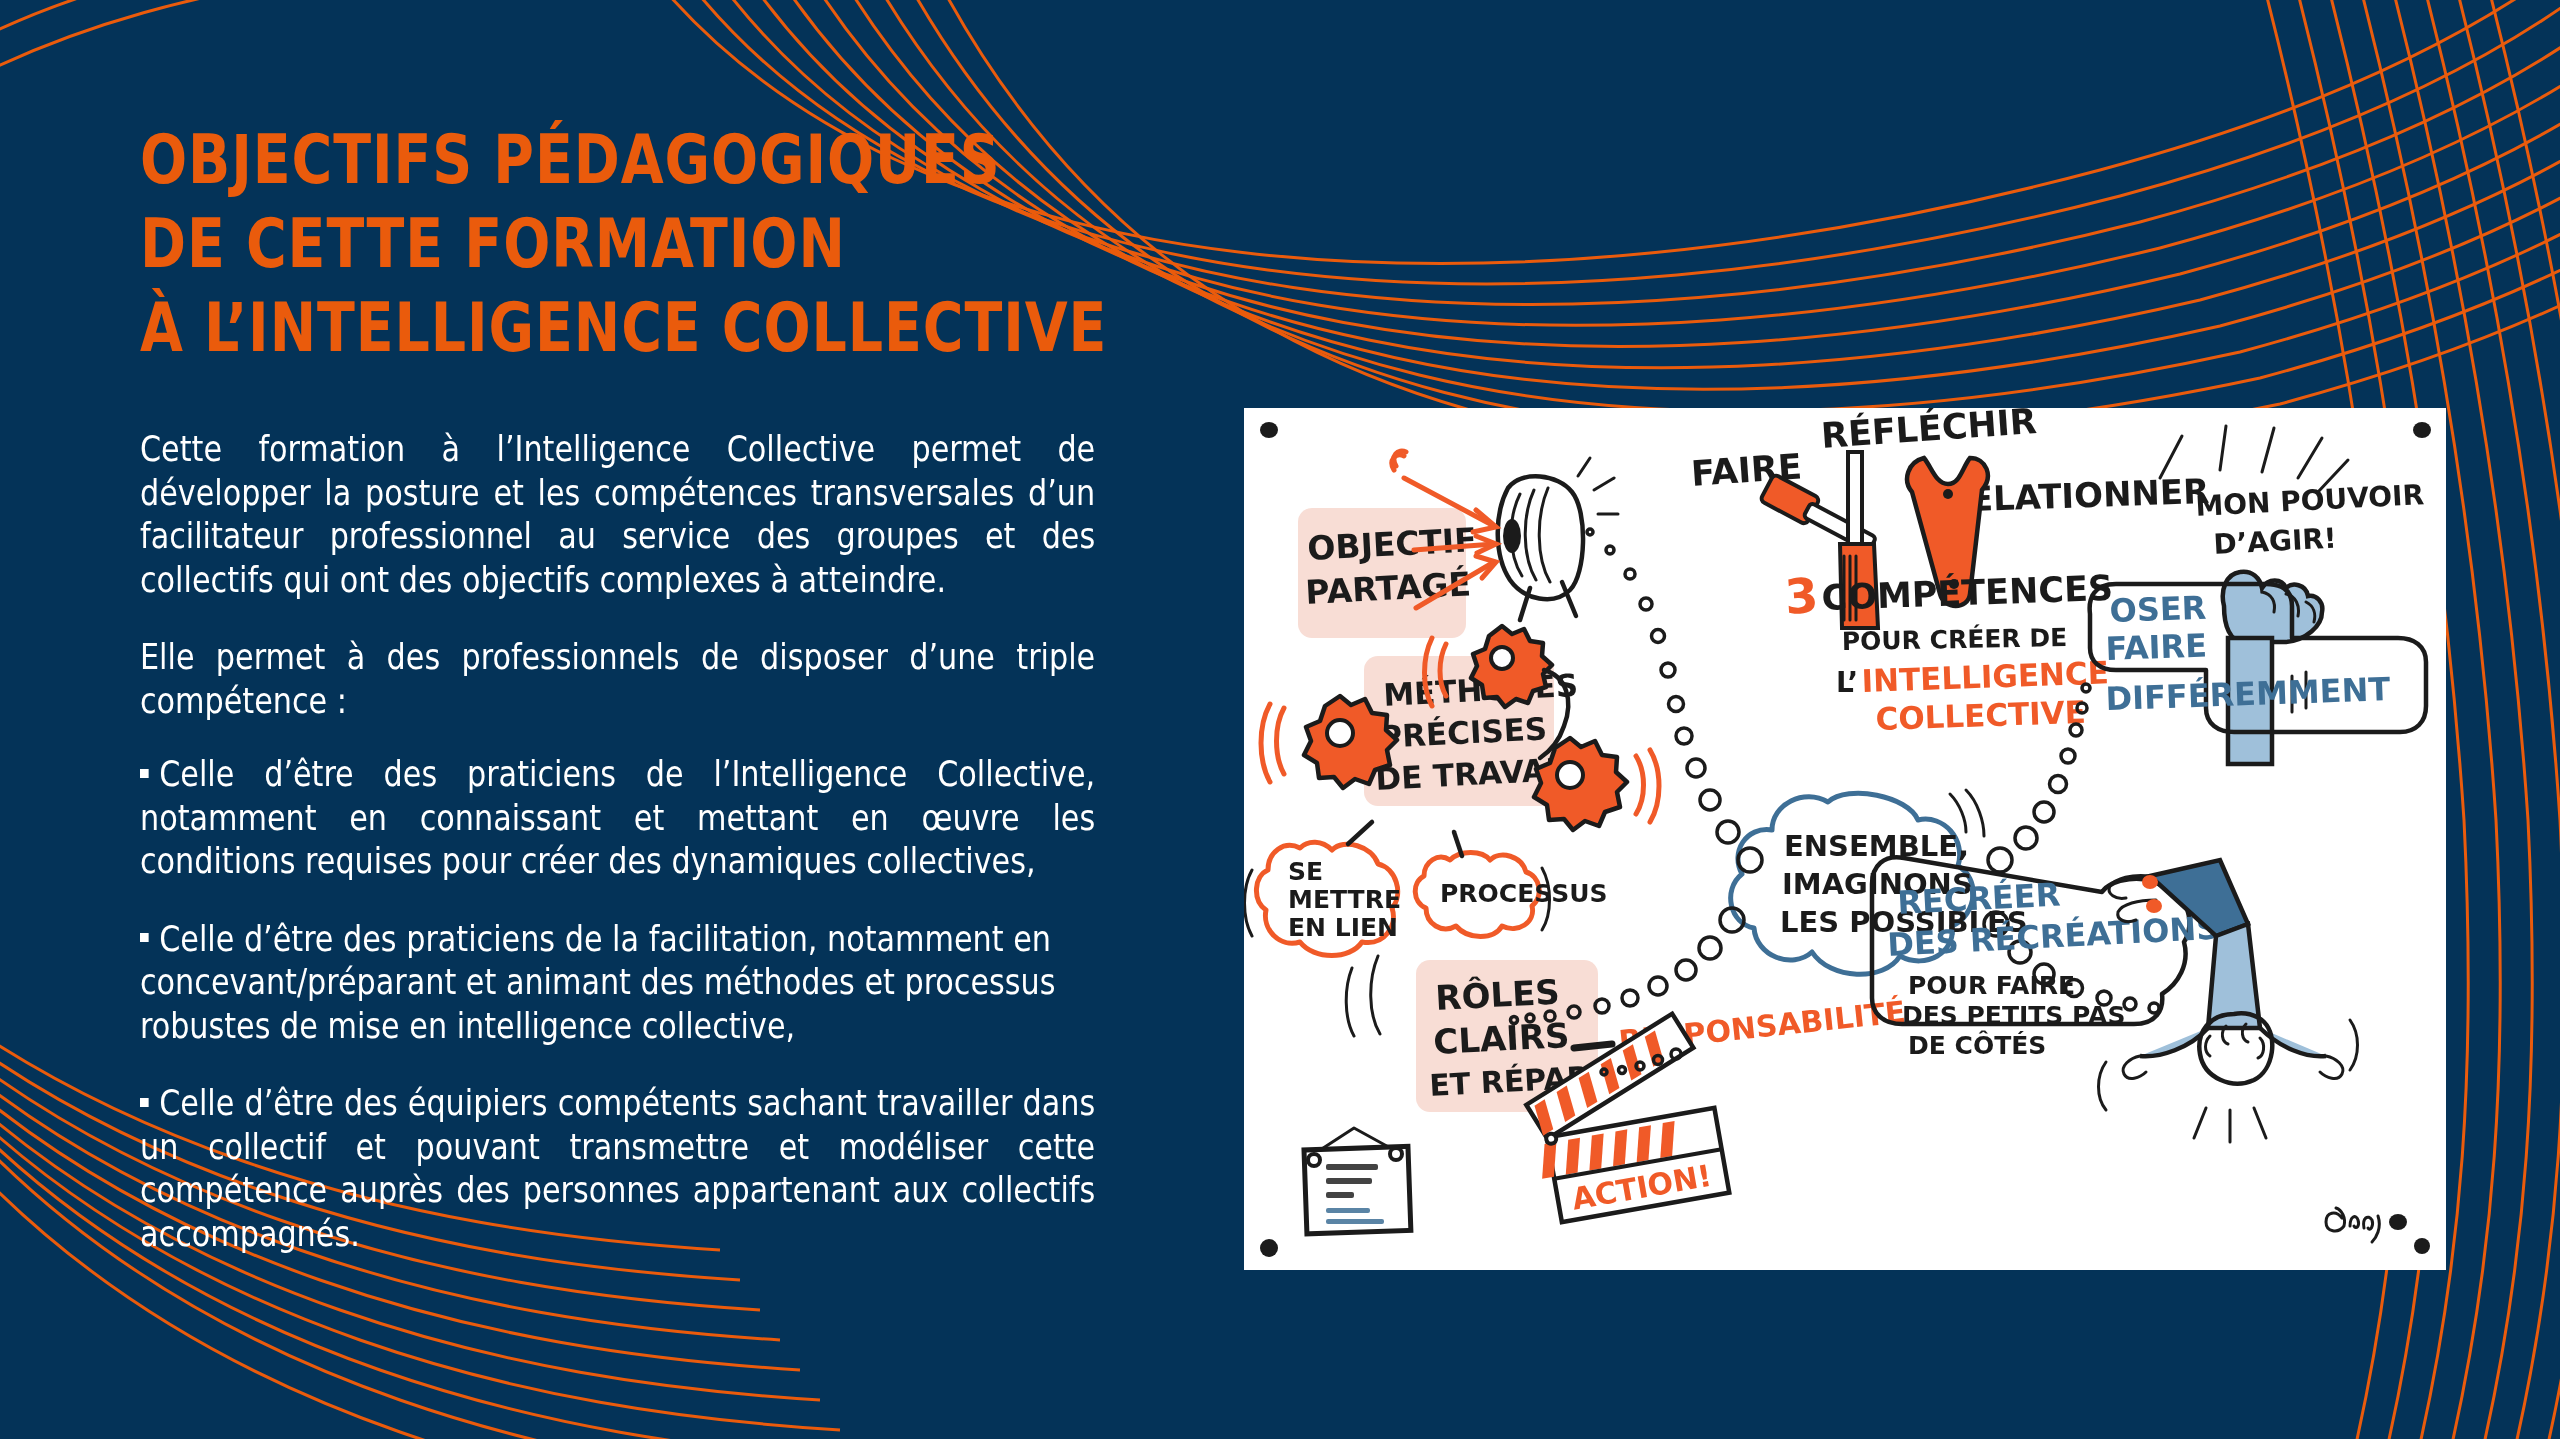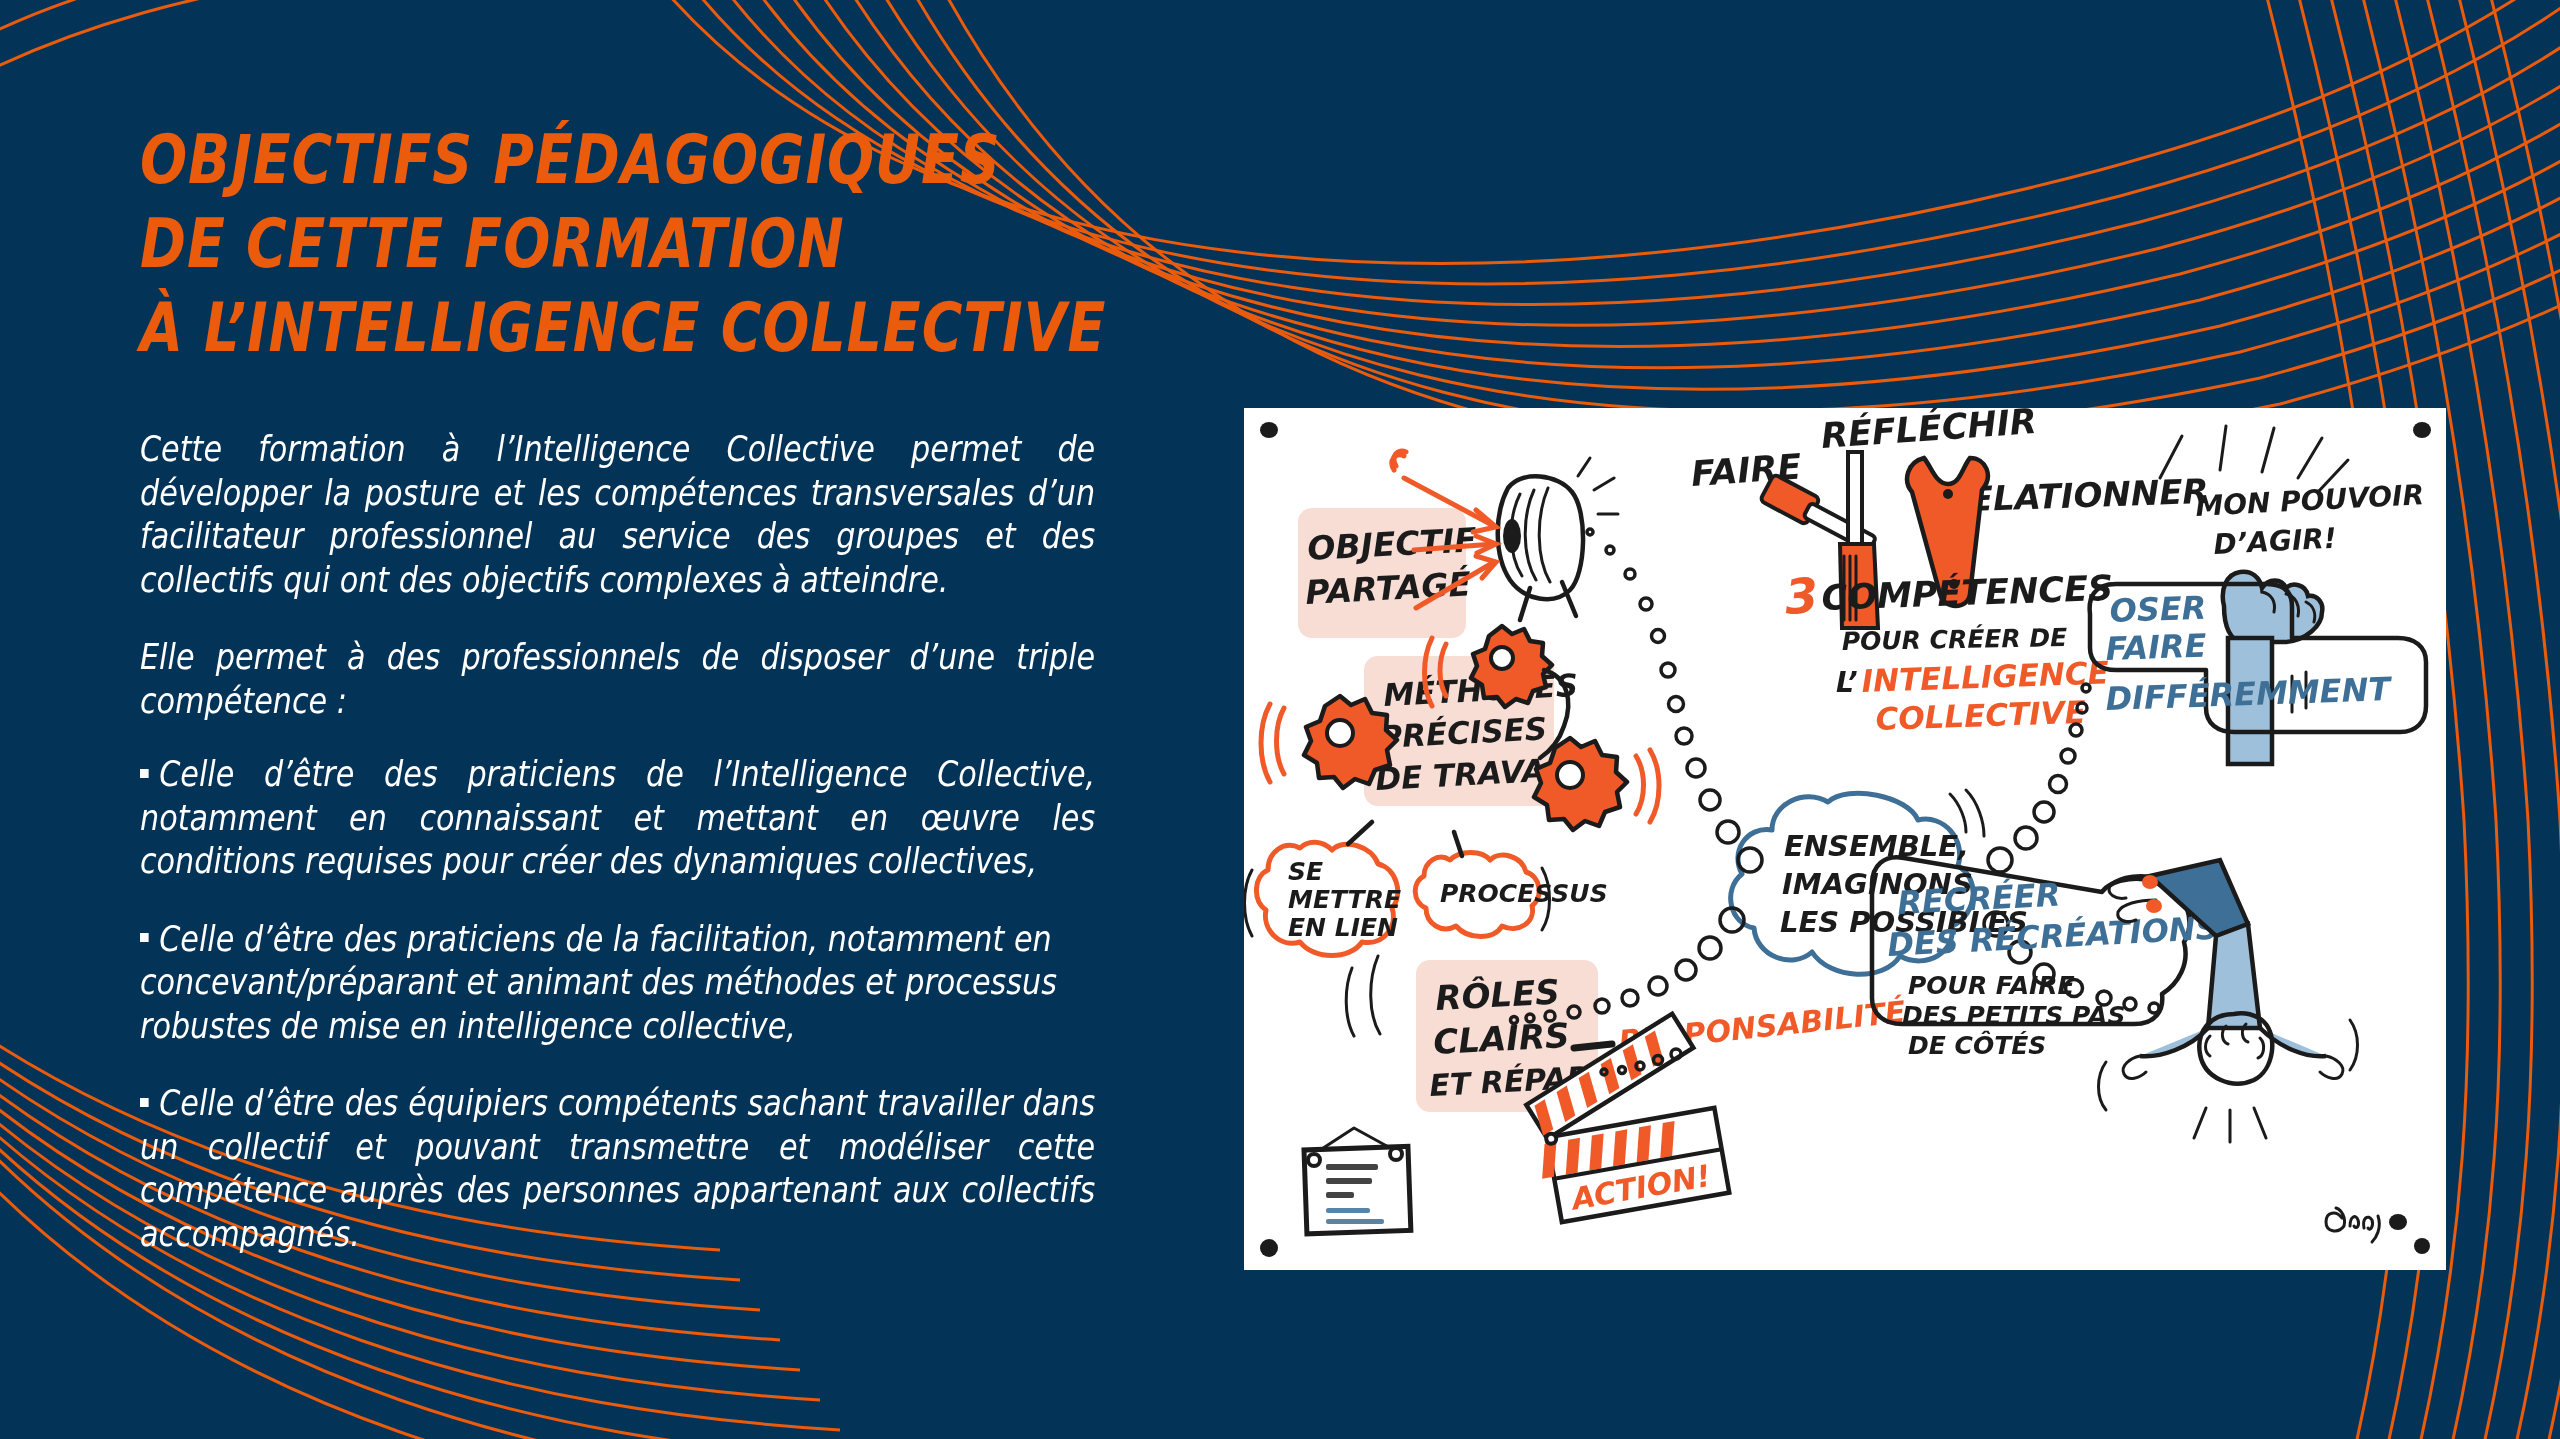--- a/index.html
+++ b/index.html
@@ -6,21 +6,20 @@
   body{
     font-family:"Liberation Sans", sans-serif;
     -webkit-font-smoothing:antialiased;
   }
   #slide{
     position:relative;
     width:2560px;
     height:1439px;
     background:#043358;
     overflow:hidden;
-    font-style:italic;
   }
   
   .deco{position:absolute;top:0;left:0;width:2560px;height:1439px;pointer-events:none;}
   
   #title-block{
     position:absolute;
     left:140px;
     top:118px;
     width:1080px;
   }

